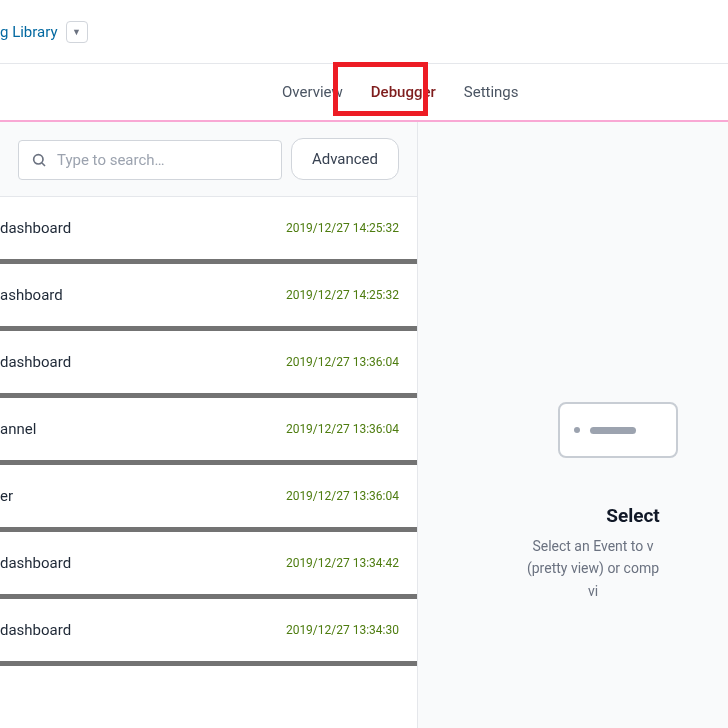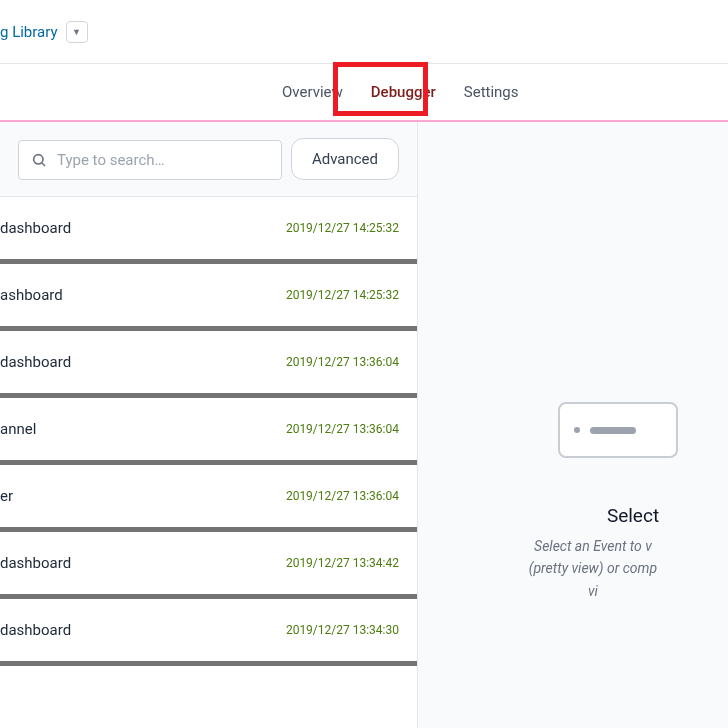--- a/index.html
+++ b/index.html
@@ -186,32 +186,31 @@
     .bar {
       width: 46px;
       height: 7px;
       border-radius: 4px;
       background: #9ca3af;
     }
     .empty-title {
       margin-top: 46px;
       font-size: 19px;
       color: #111827;
-      font-weight: 400;
+      font-weight: 700;
       margin-left: 120px;
     }
     .empty-desc {
       margin-top: 8px;
       font-size: 14px;
       color: #6b7280;
       line-height: 1.6;
       text-align: center;
       margin-left: 40px;
       padding: 0 10px;
-      font-style: italic;
     }
   </style>
 </head>
 <body>
 
 <div class="top-bar">
   <span class="library-label">g Library</span>
   <button class="dropdown-btn">
     <span>▼</span>
   </button>

